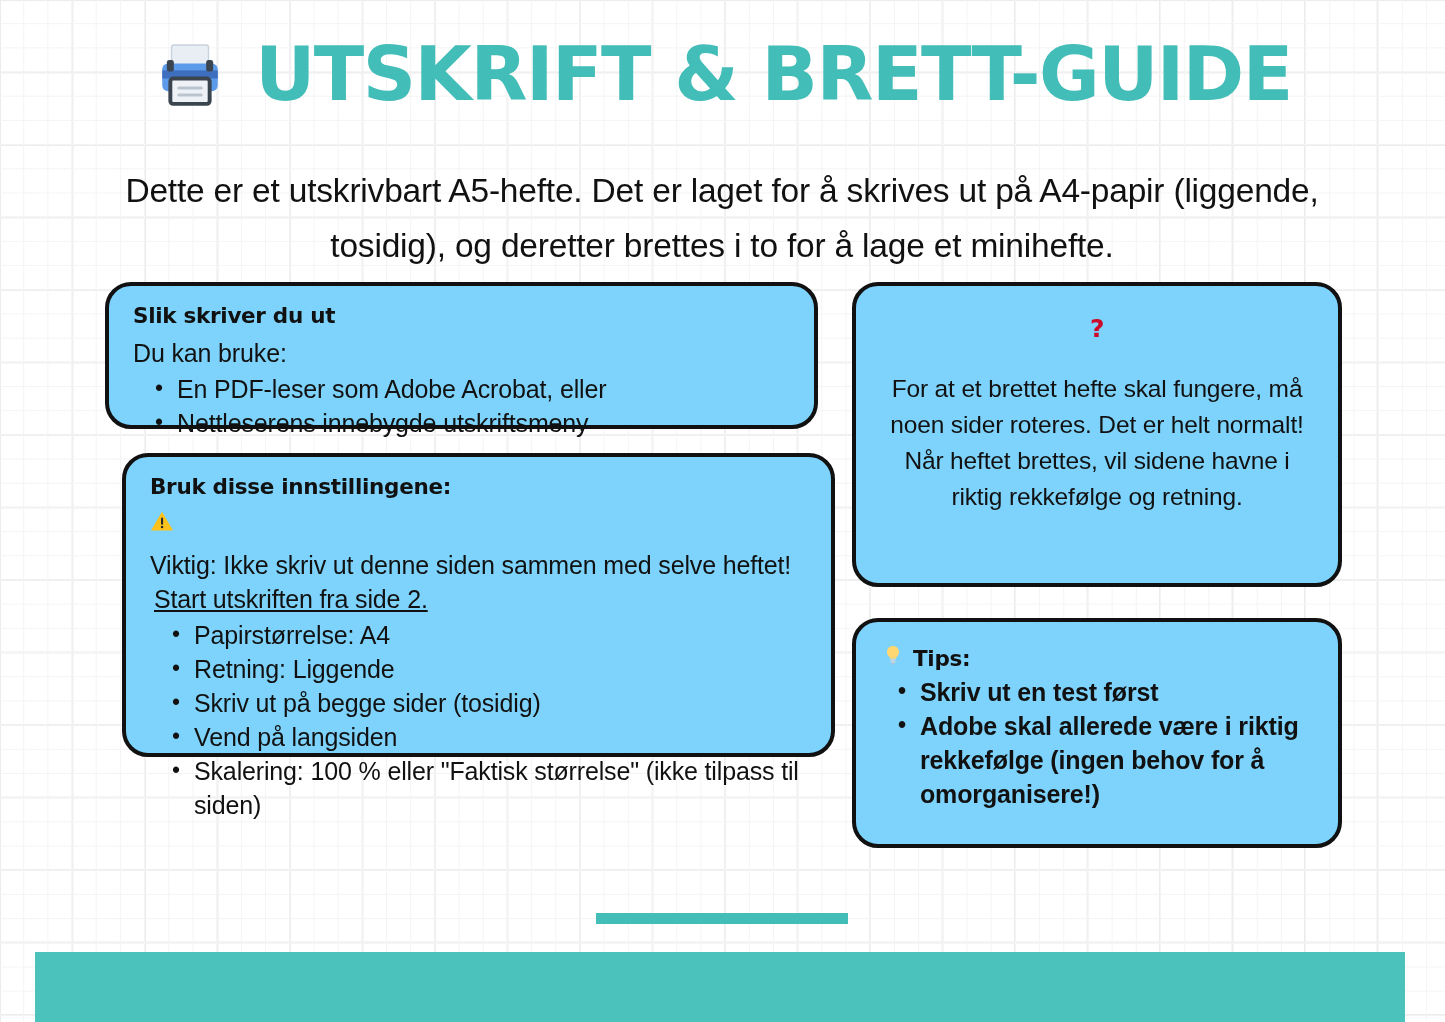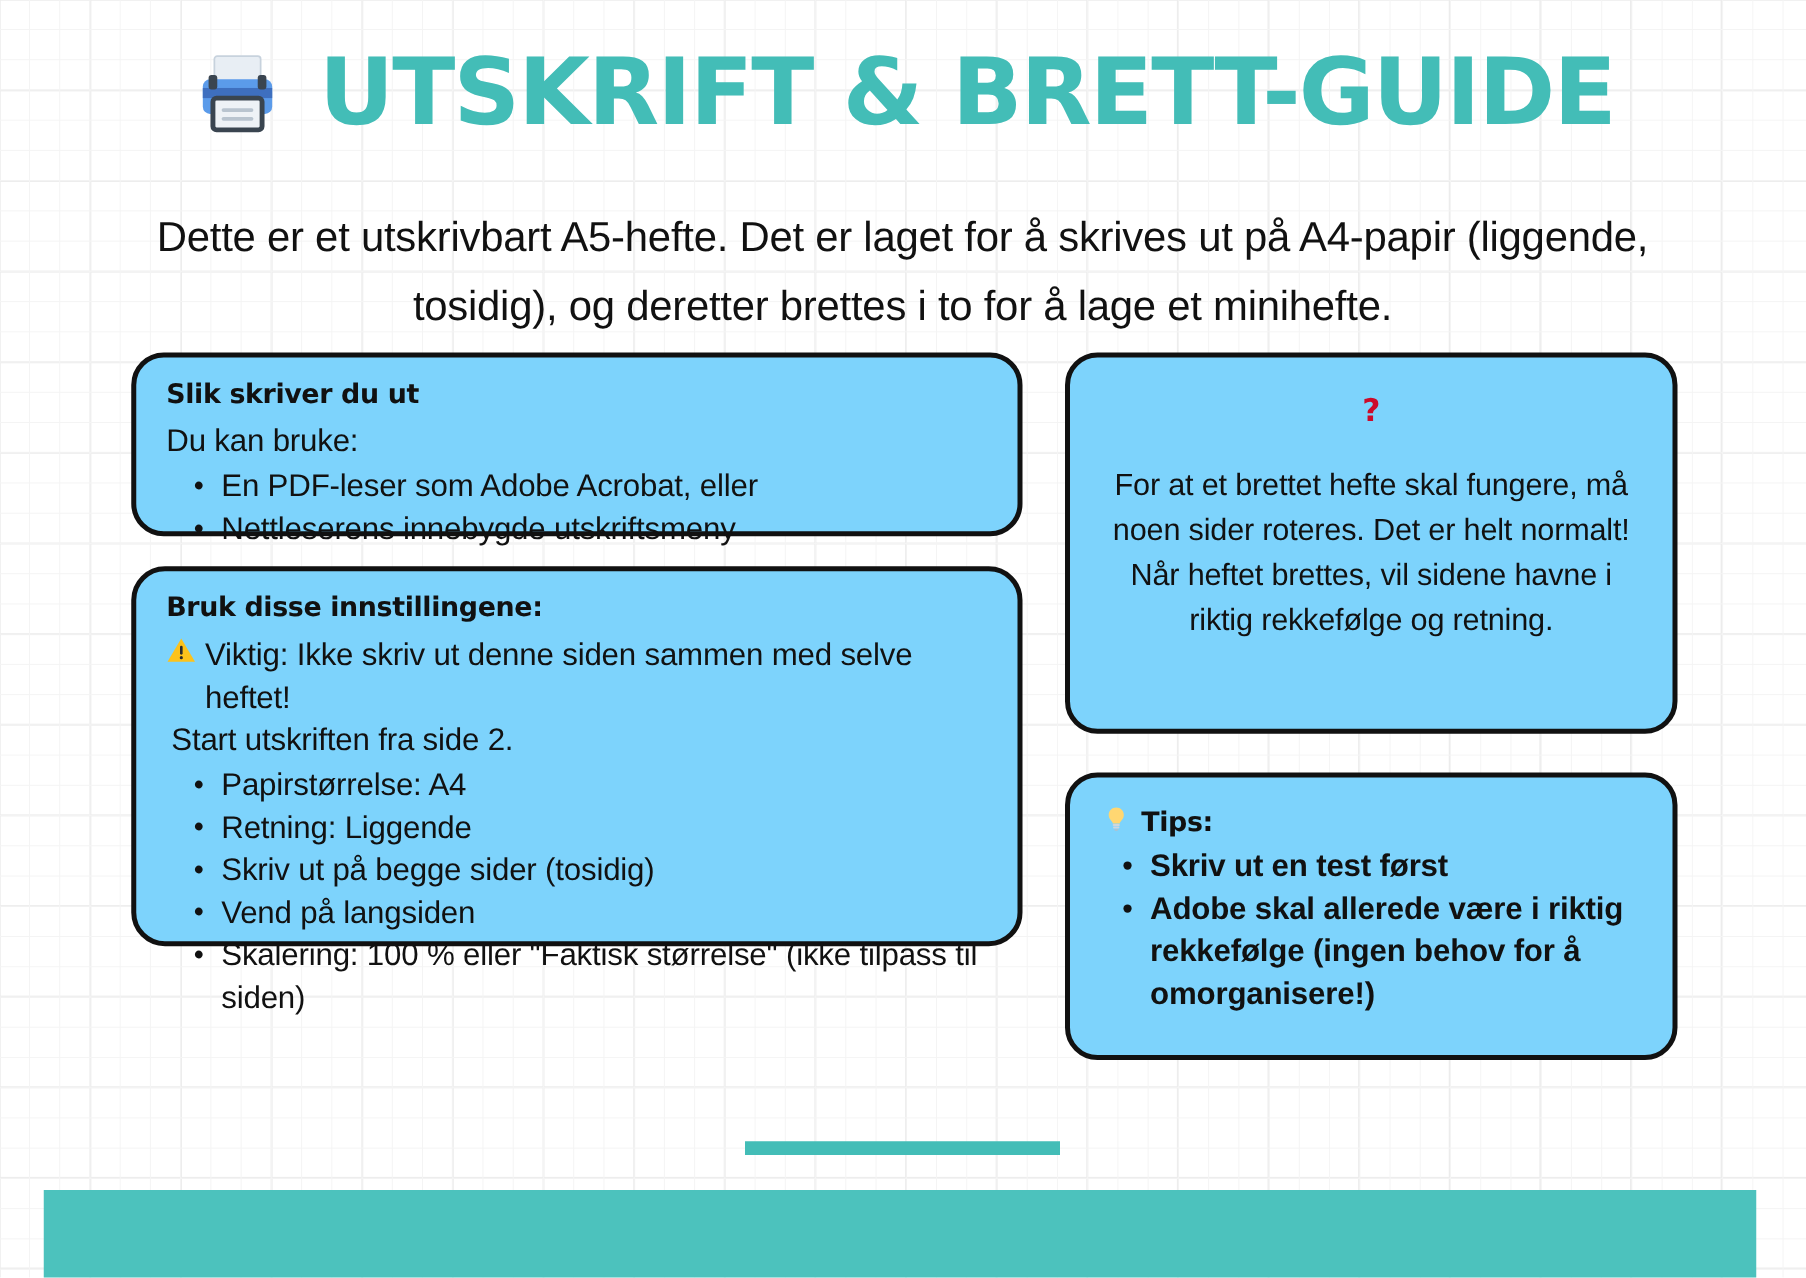--- a/index.html
+++ b/index.html
@@ -88,21 +88,21 @@
   
   .card {
     position: absolute;
     background: #7dd3fc;
     border: 4.5px solid #111111;
     border-radius: 26px;
     box-sizing: border-box;
   }
 
   .card-a { left: 105px; top: 282px;  width: 713px;  height: 147px; }
-  .card-b { left: 105px; top: 453px;  width: 713px;  height: 304px; border-radius: 27px; }
+  .card-b { left: 122px; top: 453px;  width: 713px;  height: 304px; }
   .card-c { left: 852px; top: 282px;  width: 490px;  height: 305px; }
   .card-d { left: 852px; top: 618px;  width: 490px;  height: 230px; }
 
   .card-inner { padding: 16px 24px 10px 24px; }
   .card-c .card-inner { padding: 30px 34px 10px 34px; text-align: center; }
   .card-d .card-inner { padding: 22px 26px 10px 26px; }
 
   .card-heading {
     font-family: "DejaVu Sans", sans-serif;
     font-weight: 700;
@@ -154,20 +154,21 @@
   }
   .warn-line {
     font-size: 25px;
     line-height: 34px;
     color: #111111;
     margin: 0;
     letter-spacing: -0.15px;
     display: flex;
     align-items: flex-start;
     gap: 7px;
+    flex-direction: column;
   }
 
   ul.bullets {
     margin: 2px 0 0 0;
     padding-left: 44px;
     list-style: none;
   }
   ul.bullets li {
     font-size: 25px;
     line-height: 34px;
@@ -260,21 +261,21 @@
       <p class="warn-line">
         <span class="emoji">
           <svg viewBox="0 0 24 24" width="24" height="24" xmlns="http://www.w3.org/2000/svg">
             <path d="M12 2.8 23 21.4H1z" fill="#fcc21b"></path>
             <rect x="11" y="8.6" width="2.1" height="7.1" rx="1.05" fill="#2b2b2b"></rect>
             <circle cx="12.05" cy="18.1" r="1.25" fill="#2b2b2b"></circle>
           </svg>
         </span>
         <span>Viktig: Ikke skriv ut denne siden sammen med selve heftet!</span>
       </p>
-      <p class="card-line" style="padding-left:4px;">Start utskriften fra side 2.</p>
+      <p class="card-line" style="padding-left:4px;text-decoration:underline;">Start utskriften fra side 2.</p>
       <ul class="bullets">
         <li>Papirstørrelse: A4</li>
         <li>Retning: Liggende</li>
         <li>Skriv ut på begge sider (tosidig)</li>
         <li>Vend på langsiden</li>
         <li>Skalering: 100 % eller "Faktisk størrelse" (ikke tilpass til siden)</li>
       </ul>
     </div>
   </div>
 

